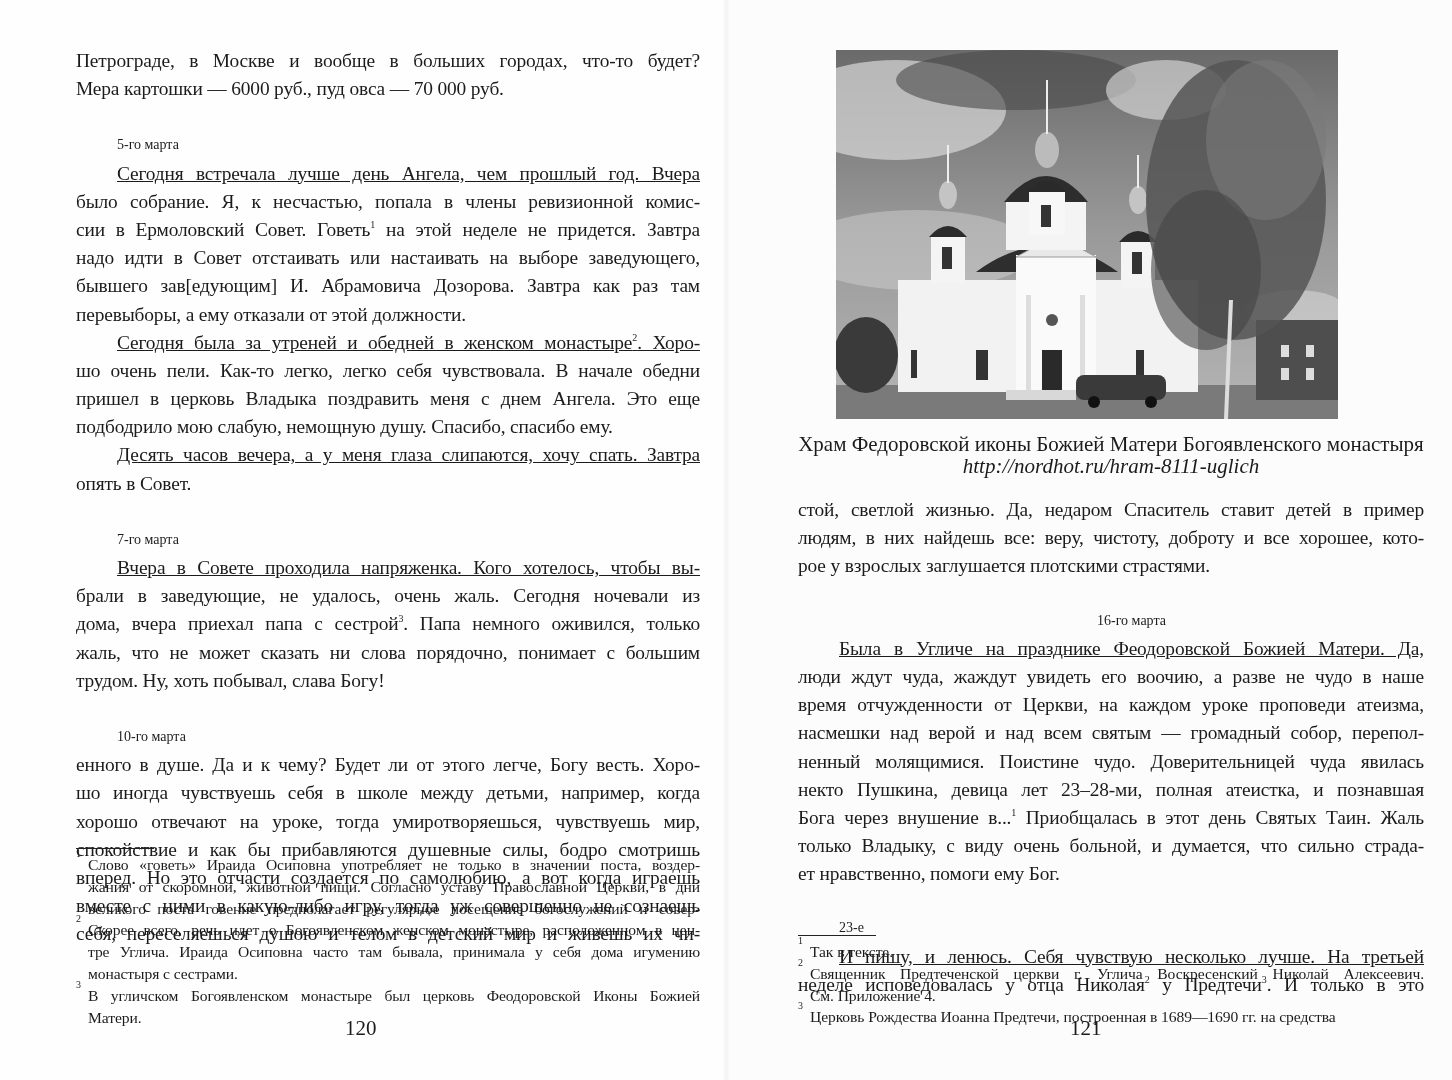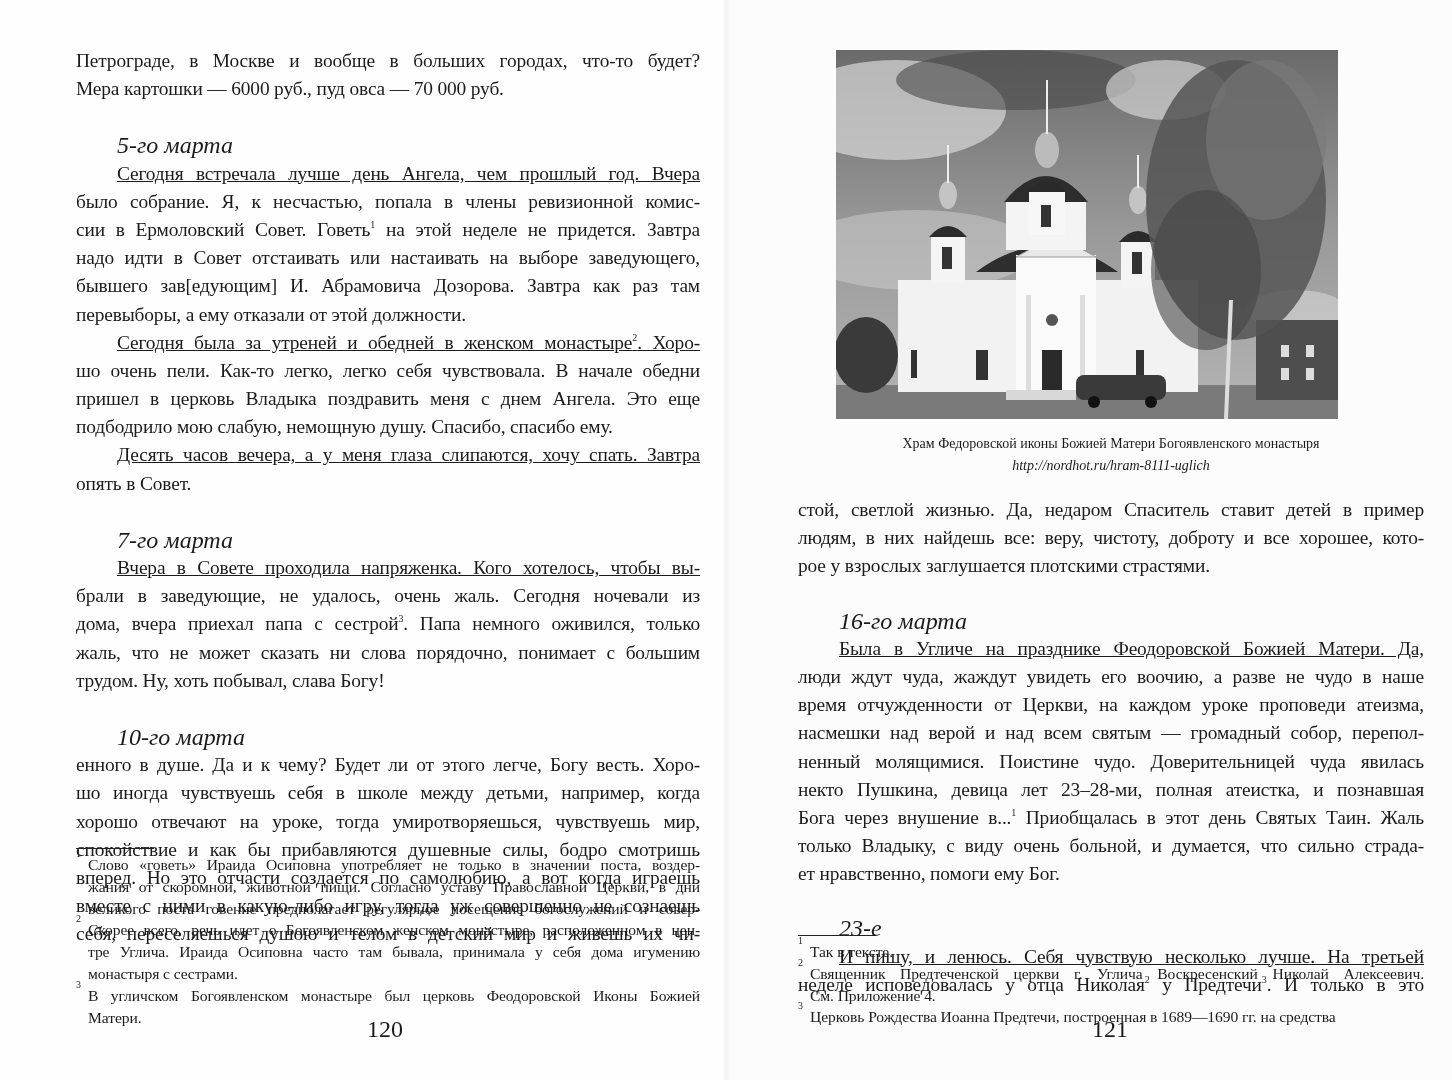--- a/index.html
+++ b/index.html
@@ -21,48 +21,48 @@
   .right-col { left: 798px; width: 626px; }
 
   .line {
     font-size: 19.4px; line-height: 28.2px; height: 28.2px;
     white-space: nowrap; text-align: justify; text-align-last: justify;
     letter-spacing: -0.15px;
   }
   .line.last { text-align-last: left; }
   .line.indent { padding-left: 41px; text-decoration: underline; }
   .date {
-    font-style: italic; font-size: 24px; line-height: 28.2px; height: 28.2px;
+    font-size: 14px; line-height: 28.2px; height: 28.2px;
     padding-left: 41px; white-space: nowrap;
   }
   sup { font-size: 10px; line-height: 0; vertical-align: 8px; }
 
   .fn-rule { width: 78px; height: 1px; background: #222; margin-bottom: 5px; }
   .fn {
     font-size: 15.6px; line-height: 21.8px; height: 21.8px; white-space: nowrap;
     text-align: justify; text-align-last: justify; letter-spacing: -0.1px;
   }
   .fn.last { text-align-last: left; }
   .fn.hang { padding-left: 12px; }
   .fn .num { display: inline-block; width: 12px; margin-left: 0; font-size: 10px; vertical-align: 6px; line-height: 0; }
   .fn-first { display: flex; }
   .fn-first .txt { flex: 1; text-align: justify; text-align-last: justify; }
   .fn-first.last .txt { text-align-last: left; }
 
   .page-num {
-    position: absolute; font-size: 24px; text-align: center; width: 80px;
+    position: absolute; font-size: 21px; width: 80px;
   }
 
   .photo {
     position: absolute; left: 836px; top: 50px; width: 502px; height: 369px;
     background: #888; overflow: hidden;
   }
   .caption {
     position: absolute; left: 798px; width: 626px; text-align: center;
-    font-size: 14px; line-height: 22px;
+    font-size: 21px; line-height: 22px;
   }
   .caption .url { font-style: italic; }
 </style>
 </head>
 <body>
 
 <div class="page page-left"></div>
 <div class="page page-right"></div>
 <div class="spine"></div>
 
@@ -203,21 +203,21 @@
 
 <div class="caption" style="top:433px;">
   <div>Храм Федоровской иконы Божией Матери Богоявленского монастыря</div>
   <div class="url">http://nordhot.ru/hram-8111-uglich</div>
 </div>
 
 <div class="col right-col" id="right-body" style="top:496px;">
     <div class="line"><span>стой, светлой жизнью. Да, недаром Спаситель ставит детей в пример</span></div>
     <div class="line"><span>людям, в них найдешь все: веру, чистоту, доброту и все хорошее, кото-</span></div>
     <div class="line last"><span>рое у взрослых заглушается плотскими страстями.</span></div>
-    <div class="date" style="margin-top: 26px;">16-го марта</div>
+    <div class="date" style="margin-top: 26px; text-align: center;">16-го марта</div>
     <div class="line indent"><span>Была в Угличе на празднике Феодоровской Божией Матери. Да,</span></div>
     <div class="line"><span>люди ждут чуда, жаждут увидеть его воочию, а разве не чудо в наше</span></div>
     <div class="line"><span>время отчужденности от Церкви, на каждом уроке проповеди атеизма,</span></div>
     <div class="line"><span>насмешки над верой и над всем святым — громадный собор, перепол-</span></div>
     <div class="line"><span>ненный молящимися. Поистине чудо. Доверительницей чуда явилась</span></div>
     <div class="line"><span>некто Пушкина, девица лет 23–28-ми, полная атеистка, и познавшая</span></div>
     <div class="line"><span>Бога через внушение в...</span><sup>1</sup><span> Приобщалась в этот день Святых Таин. Жаль</span></div>
     <div class="line"><span>только Владыку, с виду очень больной, и думается, что сильно страда-</span></div>
     <div class="line last"><span>ет нравственно, помоги ему Бог.</span></div>
     <div class="date" style="margin-top: 26px;">23-е</div>

